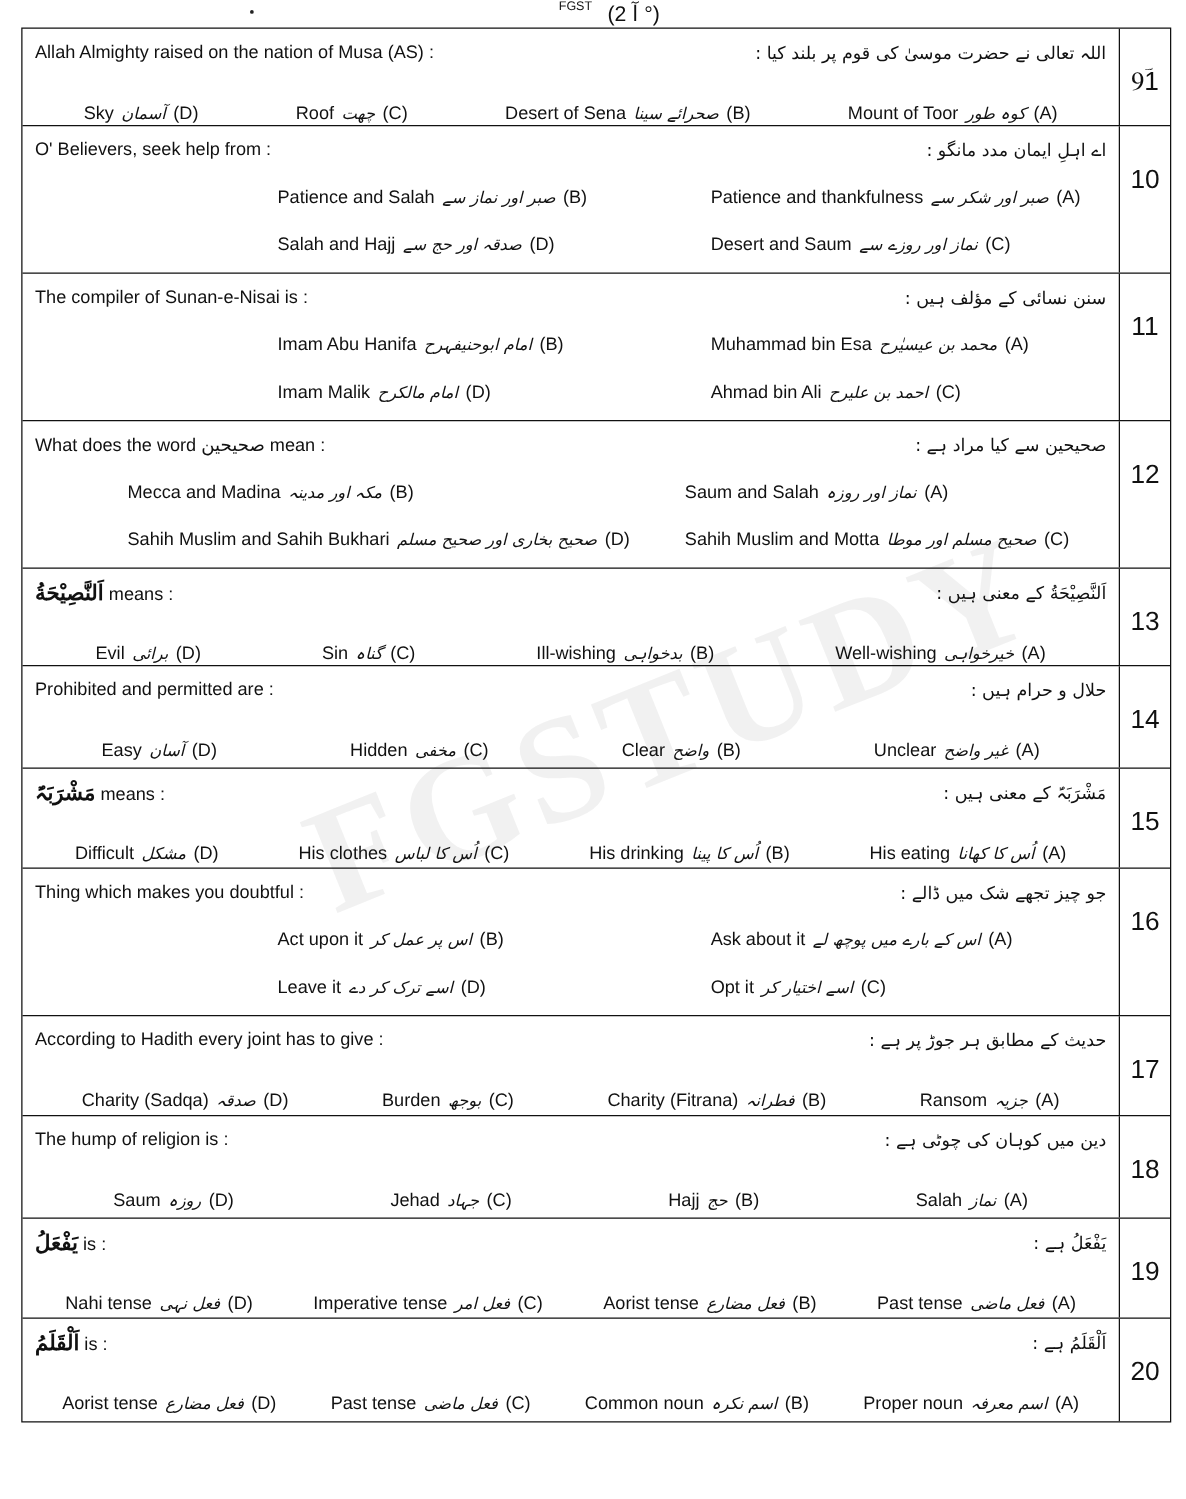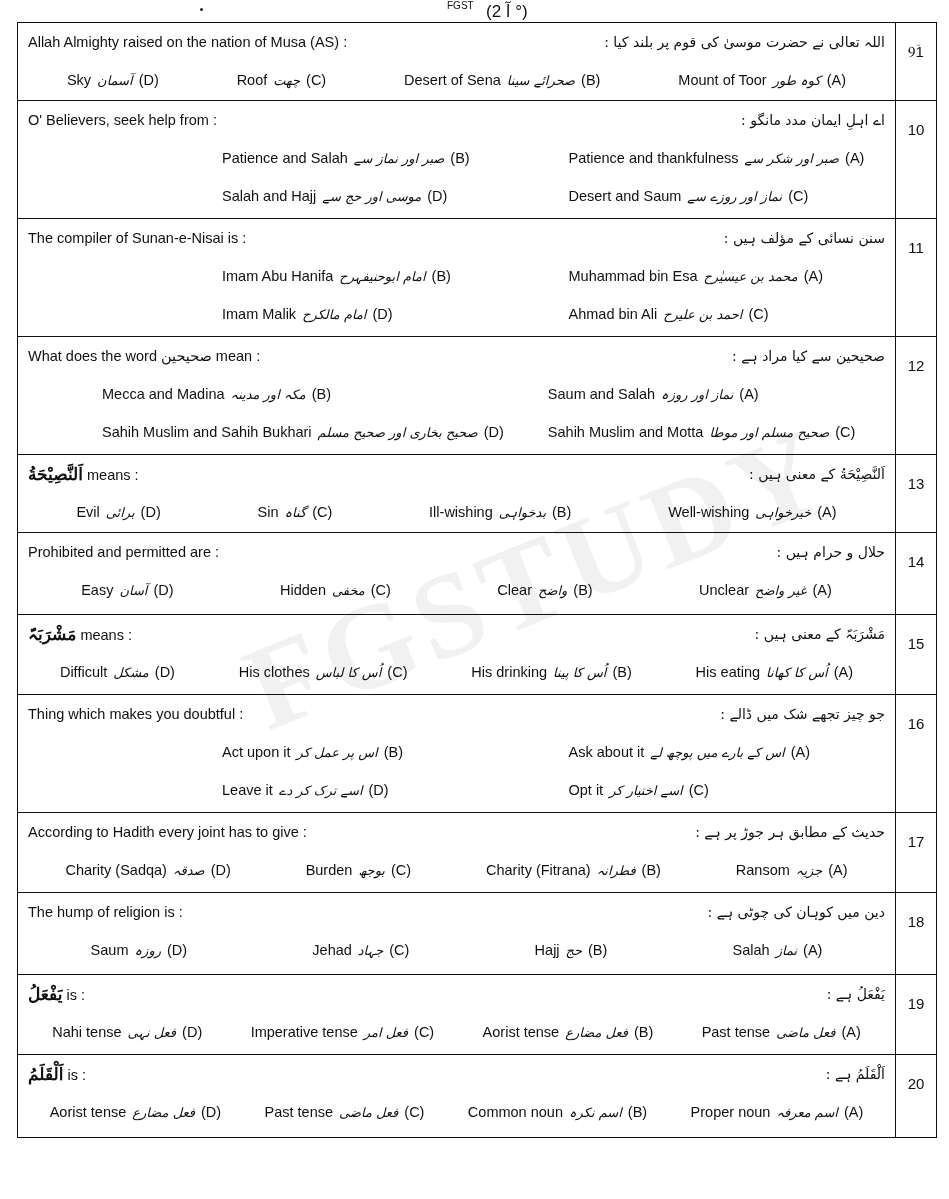--- a/index.html
+++ b/index.html
@@ -5,26 +5,26 @@
   html, body { margin:0; padding:0; background:#fff; }
   body { width:949px; height:1199px; position:relative; overflow:hidden; font-family:"Liberation Sans", sans-serif; color:#111; }
   .header { position:absolute; top:0; left:0; width:904px; height:22px; text-align:center; font-size:11px; }
   .header .code { position:absolute; left:447px; top:0px; font-size:10px; }
   .header .page { position:absolute; left:486px; top:1px; font-size:17px; letter-spacing:1px; }
   .dot { position:absolute; left:200px; top:8px; width:3px; height:3px; background:#222; border-radius:50%; }
   .sheet { position:absolute; left:17px; top:22px; width:920px; border:1.5px solid #111; box-sizing:border-box; }
   .q { position:relative; border-bottom:1.5px solid #111; box-sizing:border-box; }
   .q:last-child { border-bottom:none; }
   .qbody { margin-right:40px; border-right:1.5px solid #111; position:relative; padding:0 10px; box-sizing:border-box; }
-  .qnum { position:absolute; right:0; top:6px; width:40px; text-align:center; font-size:15px; padding-top:14px; }
+  .qnum { position:absolute; right:0; top:17px; width:40px; text-align:center; font-size:21px; padding-top:14px; }
   .stem { display:flex; justify-content:space-between; align-items:center; height:38px; font-size:14.5px; }
   .stem .en { }
   .stem .ur { direction:rtl; font-family:"DejaVu Sans", sans-serif; font-size:14px; }
   .stem .ar { font-family:"DejaVu Serif", serif; font-weight:bold; font-size:17px; }
-  .opts { display:flex; justify-content:space-around; align-items:center; height:38px; font-size:14.5px; }
+  .opts { display:flex; justify-content:space-around; align-items:flex-end; height:38px; font-size:14.5px; }
   .opt { display:flex; align-items:center; gap:6px; white-space:nowrap; }
   .opt .ur { font-family:"DejaVu Sans", sans-serif; font-size:13px; font-style:italic; }
   .grid2 { display:grid; grid-template-columns: 1fr 1fr; column-gap:16px; }
   .grid2 .cell { display:flex; justify-content:space-between; align-items:center; height:38px; font-size:14.5px; padding:0 14px; }
   .watermark { position:absolute; left:230px; top:510px; font-size:120px; font-family:"Liberation Serif", serif; font-weight:bold; color:rgba(180,180,180,0.18); transform:rotate(-22deg); pointer-events:none; letter-spacing:6px; }
   .footer { position:absolute; left:20px; top:1226px; font-size:15px; }
   .footer b { font-weight:bold; }
 </style>
 </head>
 <body>
@@ -86,21 +86,21 @@
           <div class="cell">
             <div class="opt">
               <span>Patience and thankfulness</span>
               <span class="ur">صبر اور شکر سے</span>
               <span>(A)</span>
             </div>
           </div>
           <div class="cell">
             <div class="opt">
               <span>Salah and Hajj</span>
-              <span class="ur">موسی اور حج سے</span>
+              <span class="ur">صدقہ اور حج سے</span>
               <span>(D)</span>
             </div>
           </div>
           <div class="cell">
             <div class="opt">
               <span>Desert and Saum</span>
               <span class="ur">نماز اور روزے سے</span>
               <span>(C)</span>
             </div>
           </div>

